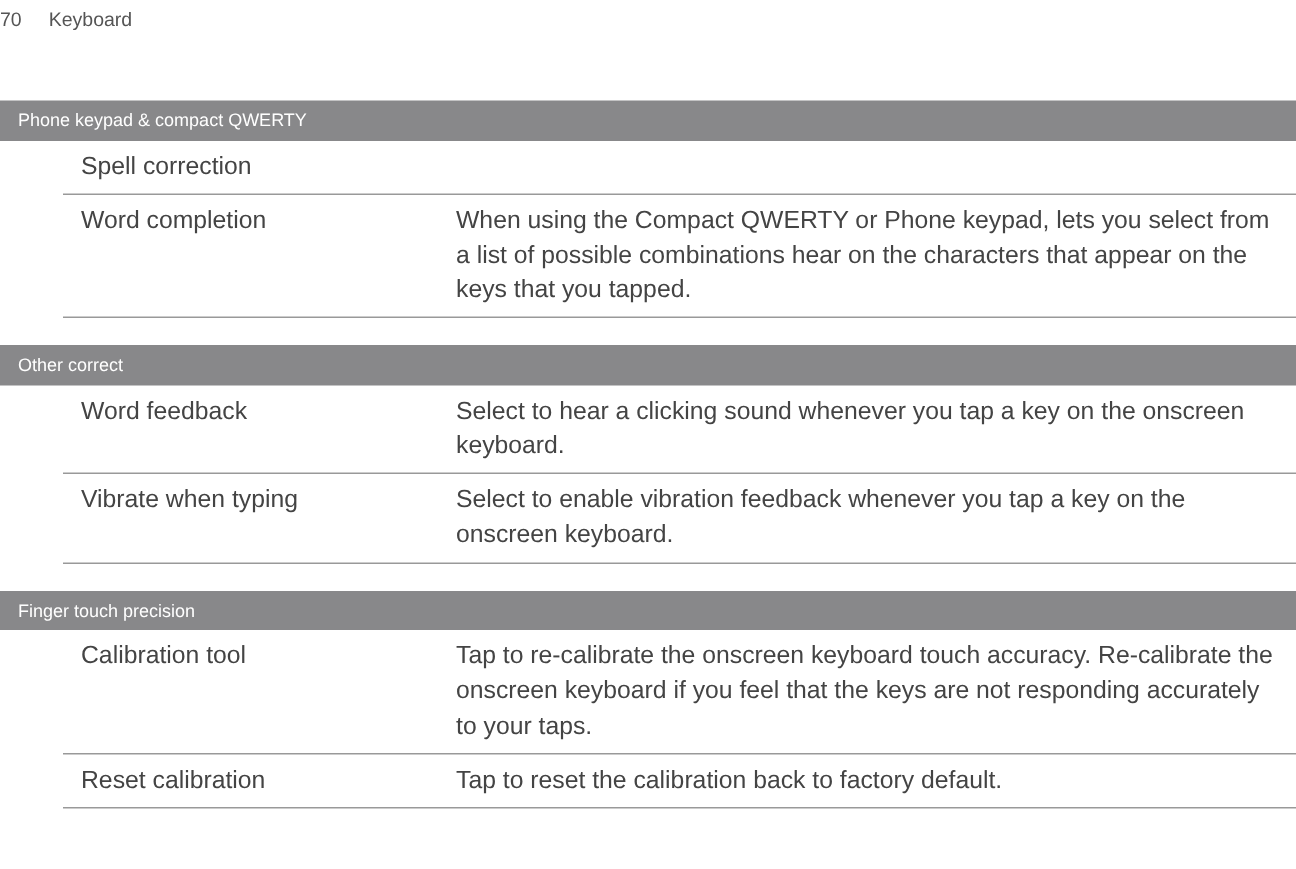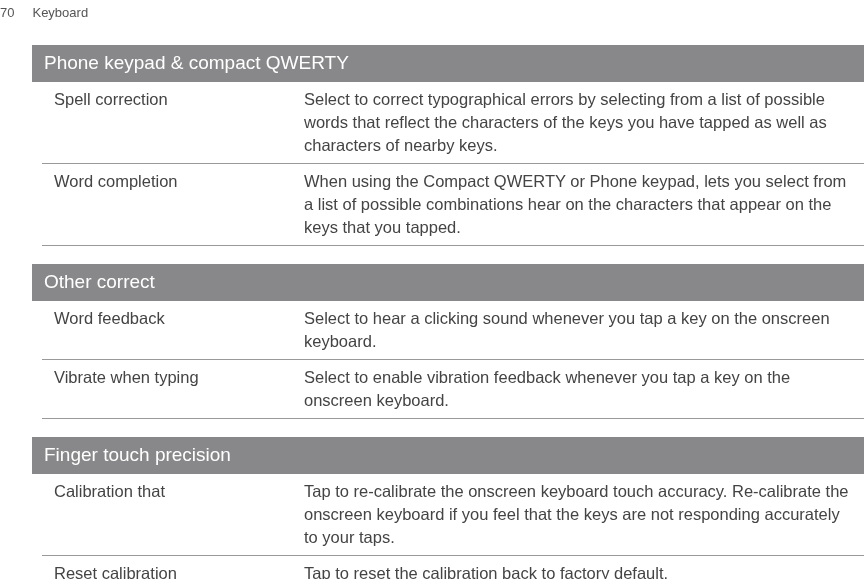--- a/index.html
+++ b/index.html
@@ -13,41 +13,40 @@
       width: 864px;
       height: 579px;
       color: #444;
       font-size: 16px;
       line-height: 1.4;
     }
     .header {
       display: flex;
       align-items: center;
       padding: 4px 0 0 0;
-      margin-bottom: 23px;
+      margin-bottom: 45px;
     }
     .page-number {
       font-size: 13px;
       color: #555;
       margin-right: 18px;
     }
     .page-title {
       font-size: 13px;
       color: #555;
       text-align: right;
     }
     .section {
       margin-bottom: 18px;
     }
     .section-header {
       background: #88888a;
       color: #ffffff;
       padding: 5px 12px;
-      font-size: 19px;
-      margin-left: 32px;
+      font-size: 12px;
     }
     .row {
       display: flex;
       border-bottom: 1px solid #999;
       padding: 6px 12px;
       margin-left: 42px;
     }
     .row-label {
       flex: 0 0 250px;
       color: #444;
@@ -64,21 +63,20 @@
 
 <div class="header">
   <span class="page-number">70</span>
   <span class="page-title">Keyboard</span>
 </div>
 
 <div class="section">
   <div class="section-header">Phone keypad &amp; compact QWERTY</div>
   <div class="row">
     <div class="row-label">Spell correction</div>
-    <div class="row-desc">Select to correct typographical errors by selecting from a list of possible words that reflect the characters of the keys you have tapped as well as characters of nearby keys.</div>
   </div>
   <div class="row">
     <div class="row-label">Word completion</div>
     <div class="row-desc">When using the Compact QWERTY or Phone keypad, lets you select from a list of possible combinations hear on the characters that appear on the keys that you tapped.</div>
   </div>
 </div>
 
 <div class="section">
   <div class="section-header">Other correct</div>
   <div class="row">
@@ -87,20 +85,20 @@
   </div>
   <div class="row">
     <div class="row-label">Vibrate when typing</div>
     <div class="row-desc">Select to enable vibration feedback whenever you tap a key on the onscreen keyboard.</div>
   </div>
 </div>
 
 <div class="section">
   <div class="section-header">Finger touch precision</div>
   <div class="row">
-    <div class="row-label">Calibration that</div>
+    <div class="row-label">Calibration tool</div>
     <div class="row-desc">Tap to re-calibrate the onscreen keyboard touch accuracy. Re-calibrate the onscreen keyboard if you feel that the keys are not responding accurately to your taps.</div>
   </div>
   <div class="row">
     <div class="row-label">Reset calibration</div>
     <div class="row-desc">Tap to reset the calibration back to factory default.</div>
   </div>
 </div>
 
 </body></html>

